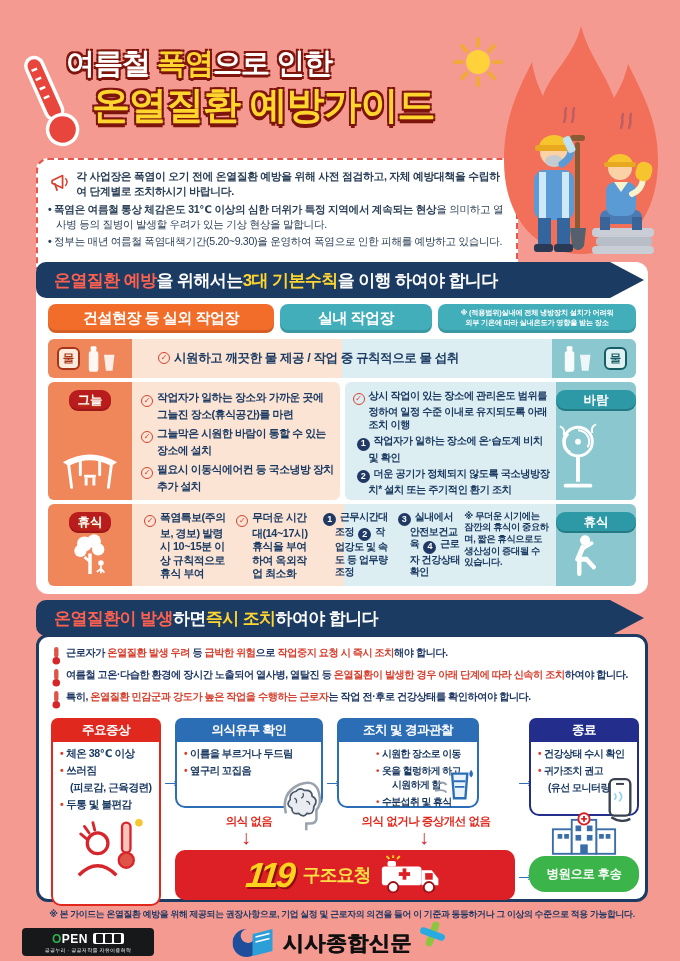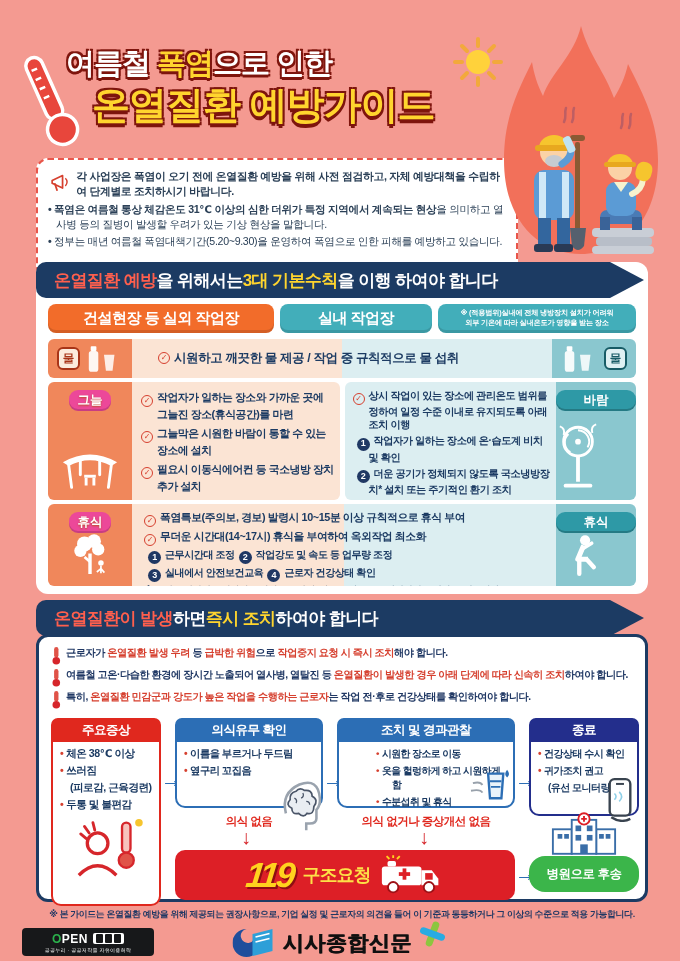--- a/index.html
+++ b/index.html
@@ -49,56 +49,56 @@
   .wsq.r{background:#DFF1F3;color:#185C66;border:2px solid #185C66;}
   .wtext{flex:1;background:linear-gradient(90deg,#FBE4D4 0 50%,#DCEEF1 50% 100%);display:flex;align-items:center;
     padding-left:26px;font-size:12.5px;font-weight:bold;letter-spacing:-0.4px;}
   .rowS{display:flex;gap:5px;height:118px;}
   .half{flex:1;display:flex;border-radius:6px;overflow:hidden;}
   .cellOV{width:84px;background:#F0875B;display:flex;flex-direction:column;align-items:center;justify-content:space-between;
     padding:8px 0 8px 0;flex:none;}
   .cellTV{width:80px;background:#8AC7CF;display:flex;flex-direction:column;justify-content:space-between;
     padding:8px 0 8px 0;flex:none;}
   .bdg{min-width:42px;padding:2px 7px;border-radius:9px;font-size:12.5px;font-weight:bold;color:#fff;text-align:center;}
-  .bdg.o{background:#ec4899;text-shadow:0 1px 2px #B9511B;box-shadow:inset 0 -2px rgba(0,0,0,.15);}
+  .bdg.o{background:#b91c1c;text-shadow:0 1px 2px #B9511B;box-shadow:inset 0 -2px rgba(0,0,0,.15);}
   .bdg.t{background:#2E99A6;box-shadow:inset 0 -2px rgba(0,0,0,.2);}
   .txtO{flex:1;background:#FBE4D4;padding:8px 4px 4px 9px;display:flex;flex-direction:column;gap:5px;
     font-size:10.8px;font-weight:bold;line-height:1.3;letter-spacing:-0.4px;}
   .txtT{flex:1;background:#DCEEF1;padding:7px 4px 4px 8px;display:flex;flex-direction:column;gap:3px;
     font-size:10.2px;font-weight:bold;line-height:1.3;letter-spacing:-0.4px;}
   .li{display:block;text-indent:-16px;padding-left:16px;}
   .chk{display:inline-flex;align-items:center;justify-content:center;width:12px;height:12px;margin-right:4px;
     border:1.4px solid #D6402F;border-radius:50%;color:#D6402F;font-size:8px;font-weight:bold;line-height:1;text-indent:0;vertical-align:-2px;}
   .num{display:inline-flex;align-items:center;justify-content:center;width:13px;height:13px;margin:0 4px;
     border-radius:50%;background:#203864;color:#fff;font-size:9px;font-weight:bold;text-indent:0;vertical-align:-2px;}
   .subnote{font-size:9.3px;font-weight:bold;padding-left:18px;letter-spacing:-0.4px;}
   .rowR{display:flex;height:92px;border-radius:6px;overflow:hidden;}
   .rtext{flex:1;background:linear-gradient(90deg,#FBE4D4 0 50%,#DCEEF1 50% 100%);padding:7px 6px 4px 12px;
-    display:flex;flex-direction:column;gap:3px;font-size:10.8px;font-weight:bold;line-height:1.25;letter-spacing:-0.4px;}
+    display:flex;flex-direction:row;gap:3px;font-size:10.8px;font-weight:bold;line-height:1.25;letter-spacing:-0.4px;}
   .rsm{font-size:10px;}
   .rnote{font-size:9.3px;}
   
   #s2body{position:absolute;left:0;right:0;top:34px;bottom:0;background:#fff;border:3px solid #1C3B63;border-radius:12px;
     padding:9px 10px 0 12px;}
   .b2li{display:flex;gap:5px;font-size:10.2px;font-weight:bold;letter-spacing:-0.45px;line-height:1.35;margin-bottom:3px;color:#203864;}
   .b2li svg{flex:none;margin-top:0px;}
   .b2li .segs{flex:1;}
   #flow{position:relative;height:198px;margin-top:5px;}
   .fcard{position:absolute;background:#fff;border-radius:10px;overflow:visible;}
   .fh{height:24px;display:flex;align-items:center;justify-content:center;color:#fff;font-size:12.5px;font-weight:bold;
     border-radius:7px 7px 0 0;letter-spacing:-0.5px;margin:-2px -2px 0 -2px;}
   .fbody{padding:5px 5px 2px 7px;display:flex;flex-direction:column;gap:3px;font-weight:bold;color:#1C3B63;}
   .dot{color:#D6402F;margin-right:3px;}
   #fc1{left:0;top:4px;width:110px;height:188px;border:2px solid #E0281E;}
   #fc1 .fh{background:#E0281E;}
   #fc1 .fbody{font-size:10.6px;letter-spacing:-0.5px;}
   #fc2{left:124px;top:4px;width:148px;height:90px;border:2px solid #2C6EB5;}
   #fc2 .fh{background:#2C6EB5;}
   #fc2 .fbody{font-size:10.3px;letter-spacing:-0.5px;}
-  #fc3{left:286px;top:4px;width:178px;height:90px;border:2px solid #2C6EB5;}
+  #fc3{left:286px;top:4px;width:142px;height:90px;border:2px solid #2C6EB5;}
   #fc3 .fh{background:#2C6EB5;}
   #fc3 .fbody{font-size:9.9px;letter-spacing:-0.55px;padding-left:37px;}
   #fc4{left:478px;top:4px;width:110px;height:98px;border:2px solid #232E8C;}
   #fc4 .fh{background:#232E8C;}
   #fc4 .fbody{font-size:10px;letter-spacing:-0.5px;}
   .sub-i{padding-left:10px;}
   .ar{position:absolute;font-size:21px;font-weight:bold;color:#2C6EB5;}
   .dar{position:absolute;font-size:20px;font-weight:bold;color:#D6262B;}
   .redlbl{position:absolute;text-align:center;color:#E0281E;font-size:11.5px;font-weight:bold;letter-spacing:-0.5px;}
   #banner119{position:absolute;left:124px;top:136px;width:340px;height:50px;background:#DD1F26;border-radius:10px;

